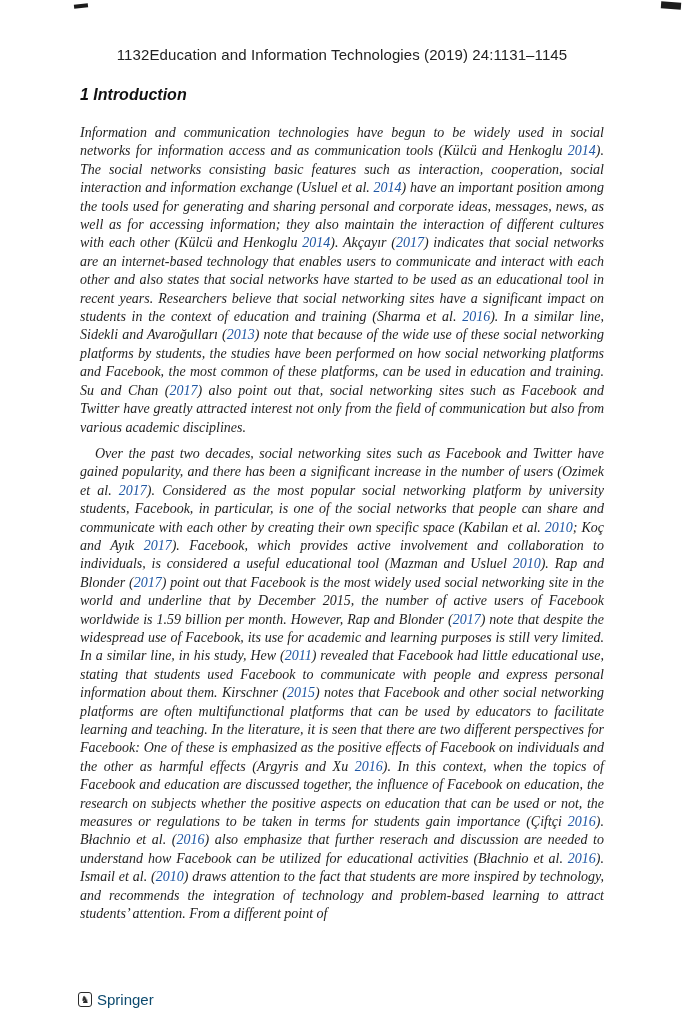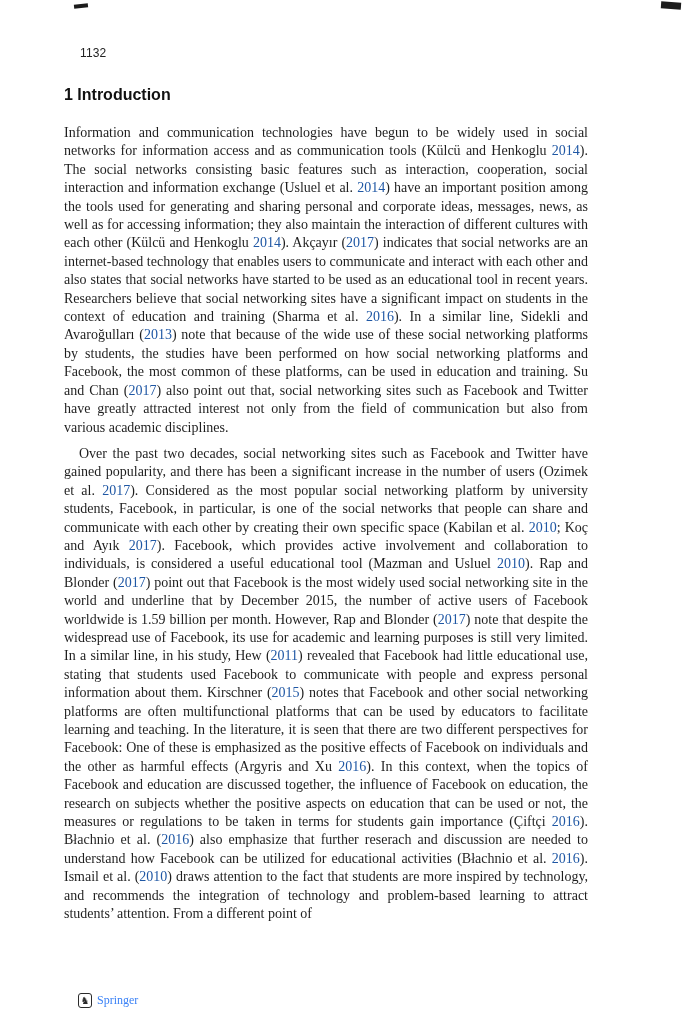--- a/index.html
+++ b/index.html
@@ -27,32 +27,33 @@
   .corner-mark.right {
     top: 2px; right: 2px; width: 20px; height: 7px;
     transform: rotate(4deg);
   }
   .running-header {
     position: absolute;
     top: 46px;
     left: 80px;
     right: 79px;
     display: flex;
-    justify-content: flex-start;
+    justify-content: center;
     align-items: baseline;
     font-family: "Liberation Sans", sans-serif;
-    font-size: 12px;
+    font-size: 15px;
     color: #222222;
     letter-spacing: 0.1px;
   }
   .content {
     position: absolute;
     top: 86px;
-    left: 64px;
+    left: 80px;
     width: 524px;
+    font-style: italic;
   }
   .section-heading {
     margin: 0 0 20px 0;
     font-family: "Liberation Sans", sans-serif;
     font-weight: 700;
     font-size: 16px;
     color: #111111;
   }
   .para {
     margin: 0;
@@ -85,35 +86,36 @@
     height: 15px;
     border: 1.2px solid #2a2a2a;
     border-radius: 3px;
     font-family: "DejaVu Sans", sans-serif;
     font-size: 10px;
     line-height: 1;
     color: #2a2a2a;
     box-sizing: border-box;
   }
   .publisher {
-    font-family: Liberation Serif, serif;
-    font-size: 12px;
-    color: #3b82f6;
+    font-family: Liberation Sans, sans-serif;
+    font-size: 15px;
+    color: #0c4a6e;
   }
 </style>
 </head>
 <body>
 
 <div class="page">
 
   <div class="corner-mark left"></div>
   <div class="corner-mark right"></div>
 
   <header class="running-header">
     <span>1132</span>
+    <span>Education and Information Technologies (2019) 24:1131–1145</span>
   </header>
 
   <main class="content">
     <h1 class="section-heading">1 Introduction</h1>
     <p class="para"><span>Information and communication technologies have begun to be widely used in social networks for information access and as communication tools (Külcü and Henkoglu </span><span class="cite">2014</span><span>). The social networks consisting basic features such as interaction, cooperation, social interaction and information exchange (Usluel et al. </span><span class="cite">2014</span><span>) have an important position among the tools used for generating and sharing personal and corporate ideas, messages, news, as well as for accessing information; they also maintain the interaction of different cultures with each other (Külcü and Henkoglu </span><span class="cite">2014</span><span>). Akçayır (</span><span class="cite">2017</span><span>) indicates that social networks are an internet-based technology that enables users to communicate and interact with each other and also states that social networks have started to be used as an educational tool in recent years. Researchers believe that social networking sites have a significant impact on students in the context of education and training (Sharma et al. </span><span class="cite">2016</span><span>). In a similar line, Sidekli and Avaroğulları (</span><span class="cite">2013</span><span>) note that because of the wide use of these social networking platforms by students, the studies have been performed on how social networking platforms and Facebook, the most common of these platforms, can be used in education and training. Su and Chan (</span><span class="cite">2017</span><span>) also point out that, social networking sites such as Facebook and Twitter have greatly attracted interest not only from the field of communication but also from various academic disciplines.</span></p>
     <p class="para indent"><span>Over the past two decades, social networking sites such as Facebook and Twitter have gained popularity, and there has been a significant increase in the number of users (Ozimek et al. </span><span class="cite">2017</span><span>). Considered as the most popular social networking platform by university students, Facebook, in particular, is one of the social networks that people can share and communicate with each other by creating their own specific space (Kabilan et al. </span><span class="cite">2010</span><span>; Koç and Ayık </span><span class="cite">2017</span><span>). Facebook, which provides active involvement and collaboration to individuals, is considered a useful educational tool (Mazman and Usluel </span><span class="cite">2010</span><span>). Rap and Blonder (</span><span class="cite">2017</span><span>) point out that Facebook is the most widely used social networking site in the world and underline that by December 2015, the number of active users of Facebook worldwide is 1.59 billion per month. However, Rap and Blonder (</span><span class="cite">2017</span><span>) note that despite the widespread use of Facebook, its use for academic and learning purposes is still very limited. In a similar line, in his study, Hew (</span><span class="cite">2011</span><span>) revealed that Facebook had little educational use, stating that students used Facebook to communicate with people and express personal information about them. Kirschner (</span><span class="cite">2015</span><span>) notes that Facebook and other social networking platforms are often multifunctional platforms that can be used by educators to facilitate learning and teaching. In the literature, it is seen that there are two different perspectives for Facebook: One of these is emphasized as the positive effects of Facebook on individuals and the other as harmful effects (Argyris and Xu </span><span class="cite">2016</span><span>). In this context, when the topics of Facebook and education are discussed together, the influence of Facebook on education, the research on subjects whether the positive aspects on education that can be used or not, the measures or regulations to be taken in terms for students gain importance (Çiftçi </span><span class="cite">2016</span><span>). Błachnio et al. (</span><span class="cite">2016</span><span>) also emphasize that further reserach and discussion are needed to understand how Facebook can be utilized for educational activities (Błachnio et al. </span><span class="cite">2016</span><span>). Ismail et al. (</span><span class="cite">2010</span><span>) draws attention to the fact that students are more inspired by technology, and recommends the integration of technology and problem-based learning to attract students’ attention. From a different point of</span></p>
   </main>
 
   <footer class="page-footer">
     <span class="logo-box">

